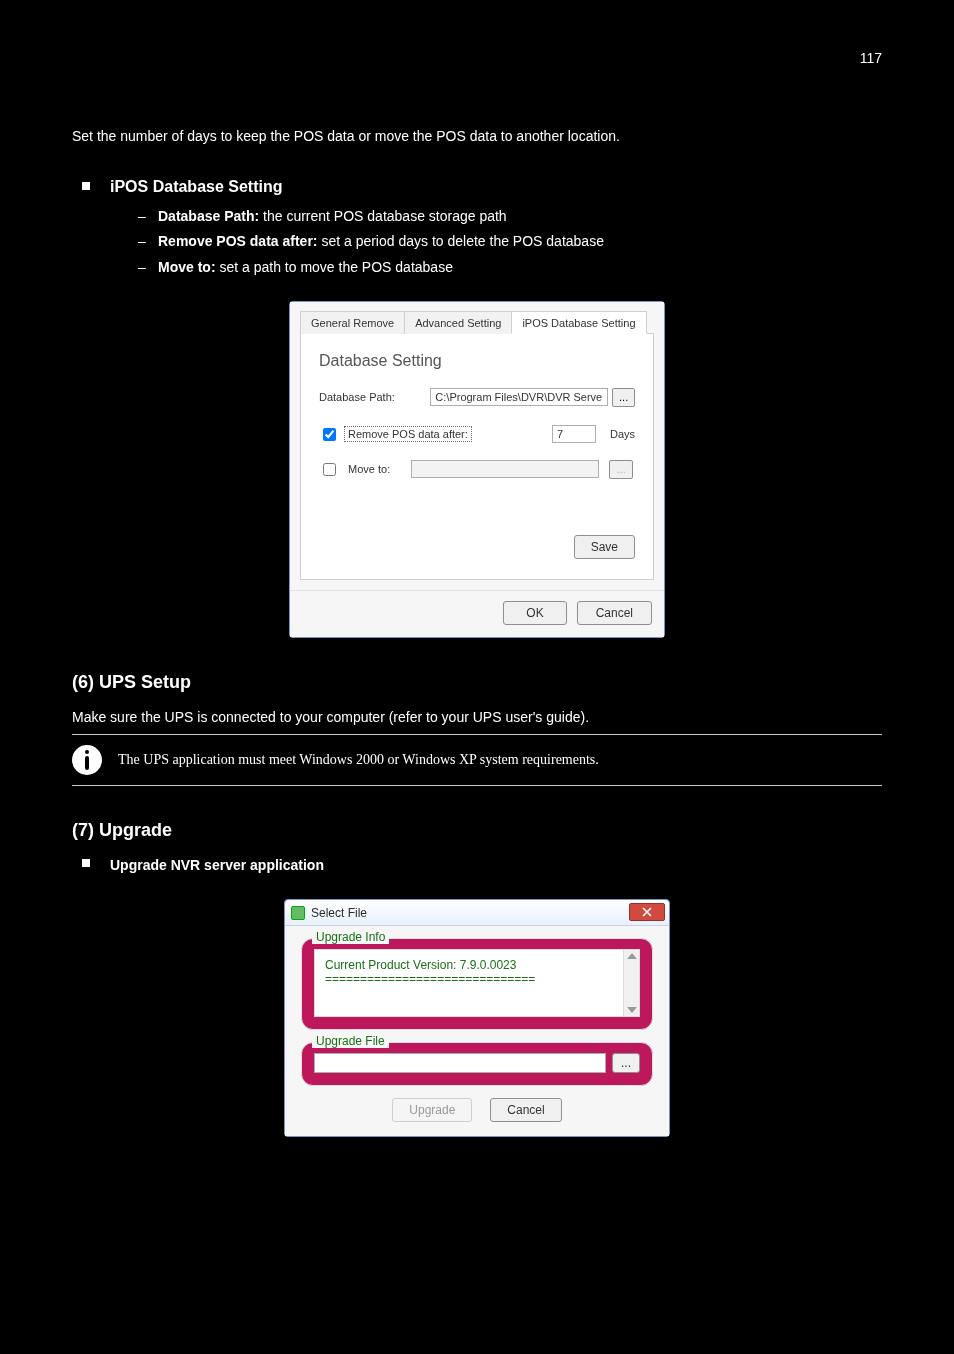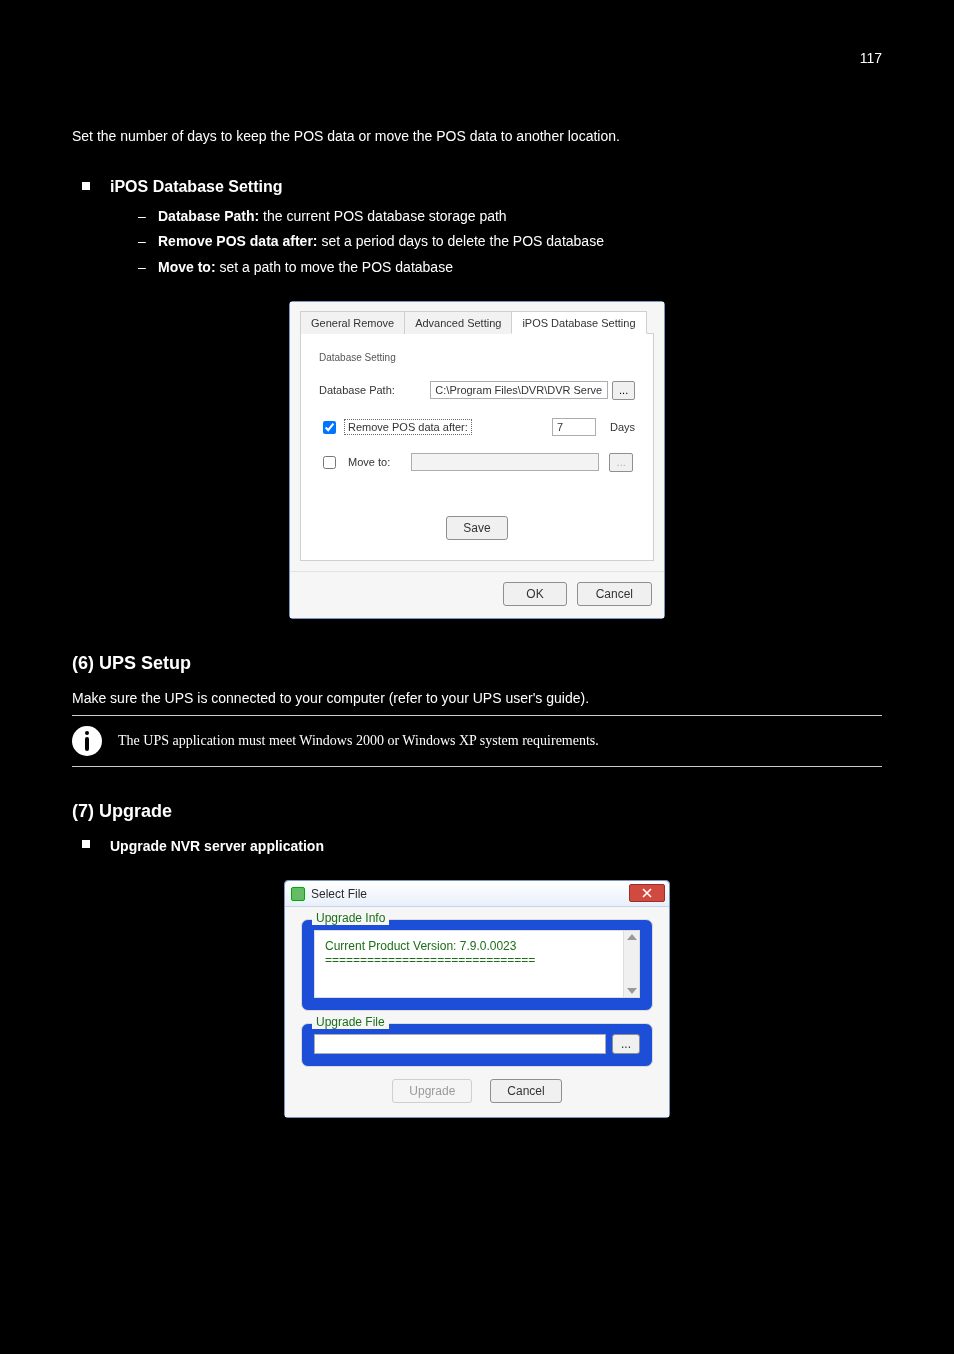--- a/index.html
+++ b/index.html
@@ -49,37 +49,37 @@
   .tinput.path { width:188px; }
   .tinput.days { width:44px; text-align:left; }
   .tinput.moveto { width:188px; background:#fff; }
   .tinput.disabled { background:#f3f3f3; color:#777; }
   .browse-btn { width:24px; height:19px; font-size:11px; padding:0; border:1px solid #8e8f8f; background:#f0f0f0; border-radius:2px; margin-left:4px; cursor:pointer; }
   .chk-row { display:flex; align-items:center; gap:6px; font-size:11px; color:#333; margin:16px 0; }
   .chk { width:13px; height:13px; }
   .chk-label { padding:1px 3px; }
   .chk-label.focused { outline:1px dotted #6b6b6b; }
   .days-word { margin-left:8px; }
-  .save-row { display:flex; justify-content:center; margin-top:44px; }
+  .save-row { display:flex; justify-content:flex-end; margin-top:56px; }
   .btn { font-size:12px; border:1px solid #8e8f8f; background:#f0f0f0; border-radius:3px; padding:4px 16px; color:#333; cursor:pointer; }
   .dlg-foot { display:flex; justify-content:flex-end; gap:10px; padding:10px 12px 12px 12px; background:#f6f6f6; border-top:1px solid #e3e3e3; }
-  .group-title { font-size:10px; color:#555; margin:2px 0 4px 0; }
+  .group-title { font-size:16px; color:#555; margin:2px 0 4px 0; }
   
   .rule { border:0; border-top:1px solid #ccc; margin:6px 0; }
   .note-block { display:flex; align-items:center; gap:16px; padding:4px 0; }
   .info-icon { width:30px; height:30px; flex:0 0 30px; position:relative; }
   .info-icon .circle { width:30px; height:30px; background:#fff; border-radius:50%; position:relative; }
   .info-icon .dot { position:absolute; top:5px; left:13px; width:4px; height:4px; background:#000; border-radius:50%; }
   .info-icon .stem { position:absolute; top:11px; left:13px; width:4px; height:14px; background:#000; border-radius:2px; }
   .note-text { font-size:14px; color:#fff;font-family:Liberation Serif, serif; }
   .h-section { font-size:18px; font-weight:bold; margin:34px 0 14px 0; }
   
   .selwin { width:386px; }
   .selbody { padding:12px 16px 14px 16px; background:#f6f6f6; }
-  .grp { border:1px solid #dcdcdc; border-radius:7px; padding:10px 12px 12px 12px; margin-bottom:12px; position:relative; background:#1d4ed8; }
+  .grp { border:1px solid #dcdcdc; border-radius:12px; padding:10px 12px 12px 12px; margin-bottom:12px; position:relative; background:#be185d; }
   .grp-legend { position:absolute; top:-9px; left:10px; background:#f6f6f6; padding:0 4px; font-size:12px; color:#14520f; }
   .upinfo-box { border:1px solid #dcdcdc; background:#fff; height:68px; padding:8px 10px; font-size:12px; color:#1b6f18; overflow:auto; position:relative; }
   .upinfo-scroll { position:absolute; right:0; top:0; bottom:0; width:16px; background:#f0f0f0; border-left:1px solid #dcdcdc; display:flex; flex-direction:column; justify-content:space-between; align-items:center; }
   .arrow { width:0;height:0; }
   .arrow.up { border-left:5px solid transparent; border-right:5px solid transparent; border-bottom:6px solid #9a9a9a; margin-top:3px;}
   .arrow.down { border-left:5px solid transparent; border-right:5px solid transparent; border-top:6px solid #9a9a9a; margin-bottom:3px;}
   .upfile-row { display:flex; align-items:center; gap:6px; }
   .upfile-input { flex:1; height:20px; border:1px solid #abadb3; background:#fff; }
   .sel-actions { display:flex; justify-content:center; gap:18px; margin-top:8px; }
   .btn.disabled { color:#9a9a9a; background:#f5f5f5; border-color:#cfcfcf; cursor:default; }

